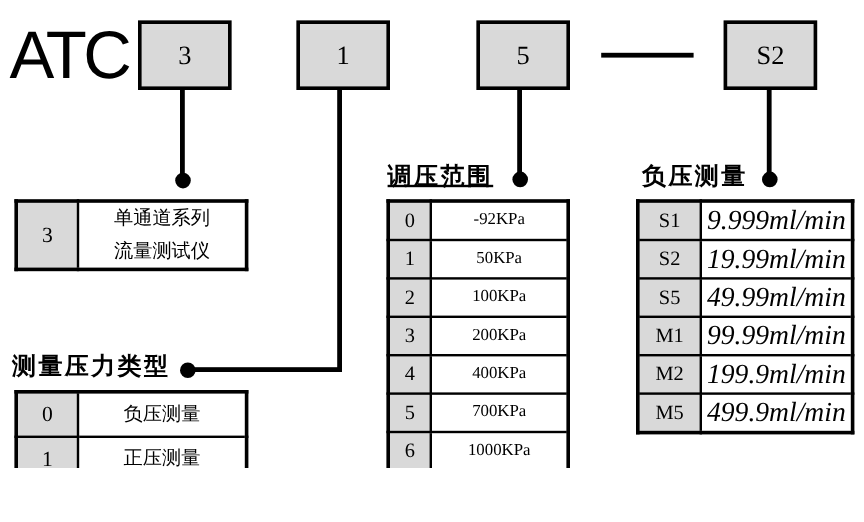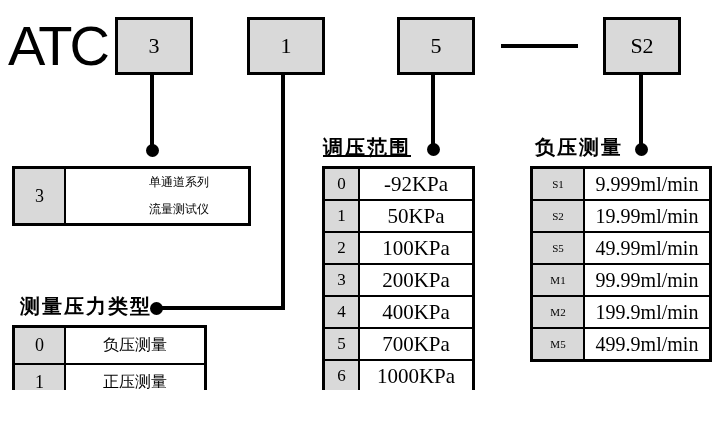--- a/index.html
+++ b/index.html
@@ -33,34 +33,34 @@
     position:absolute;border-collapse:collapse;table-layout:fixed;
     border:3px solid #000;background:#fff;
   }
   table.lut td{
     border:2px solid #000;text-align:center;vertical-align:middle;padding:0;
   }
   table.lut td.code{background:#d9d9d9;}
   .t-series{left:12px;top:166px;}
   .t-series td{height:54px;}
   .t-series td.code{width:49px;font-size:18px;}
-  .t-series td.desc{width:138px;font-size:12px;padding-left:44px;}
+  .t-series td.desc{width:138px;font-size:16px;}
   .t-series .desc-line{display:block;line-height:27px;}
   .t-ptype{left:12px;top:325px;}
   .t-ptype td{height:35px;}
   .t-ptype td.code{width:49px;font-size:18px;}
   .t-ptype td.desc{width:138px;font-size:16px;}
   .t-prange{left:322px;top:166px;}
   .t-prange td{height:30px;}
   .t-prange td.code{width:33px;font-size:17px;}
-  .t-prange td.desc{width:112px;font-size:21px;}
+  .t-prange td.desc{width:112px;font-size:14px;}
   .t-drange{left:530px;top:166px;}
   .t-drange td{height:30px;}
-  .t-drange td.code{width:50px;font-size:11px;}
-  .t-drange td.desc{width:124px;font-size:20px;}
+  .t-drange td.code{width:50px;font-size:17px;}
+  .t-drange td.desc{width:124px;font-size:23px;font-style:italic;}
 </style>
 </head>
 <body>
 
 <div class="canvas">
 
   <div class="atc">ATC</div>
 
   <div class="code-box box-pos-1">
     <span>3</span>
@@ -82,21 +82,21 @@
   <div class="vline" style="left:281px;top:73px;width:4px;height:237px;"></div>
   <div class="hline" style="left:160px;top:306px;width:125px;height:4px;"></div>
   <div class="dot" style="left:150px;top:302px;"></div>
 
   <div class="vline" style="left:431px;top:73px;width:4px;height:72px;"></div>
   <div class="dot" style="left:427px;top:143px;"></div>
 
   <div class="vline" style="left:639px;top:73px;width:4px;height:73px;"></div>
   <div class="dot" style="left:635px;top:143px;"></div>
 
-  <div class="sec-title" style="left:20px;top:295px;">测量压力类型</div>
+  <div class="sec-title" style="left:10px;top:295px;">测量压力类型</div>
   <div class="sec-title" style="left:323px;top:136px;text-decoration:underline;">调压范围</div>
   <div class="sec-title" style="left:535px;top:136px;">负压测量</div>
 
   <table class="lut t-series">
     <tbody>
       <tr>
         <td class="code">3</td>
         <td class="desc">
           <span class="desc-line">单通道系列</span>
           <span class="desc-line">流量测试仪</span>

